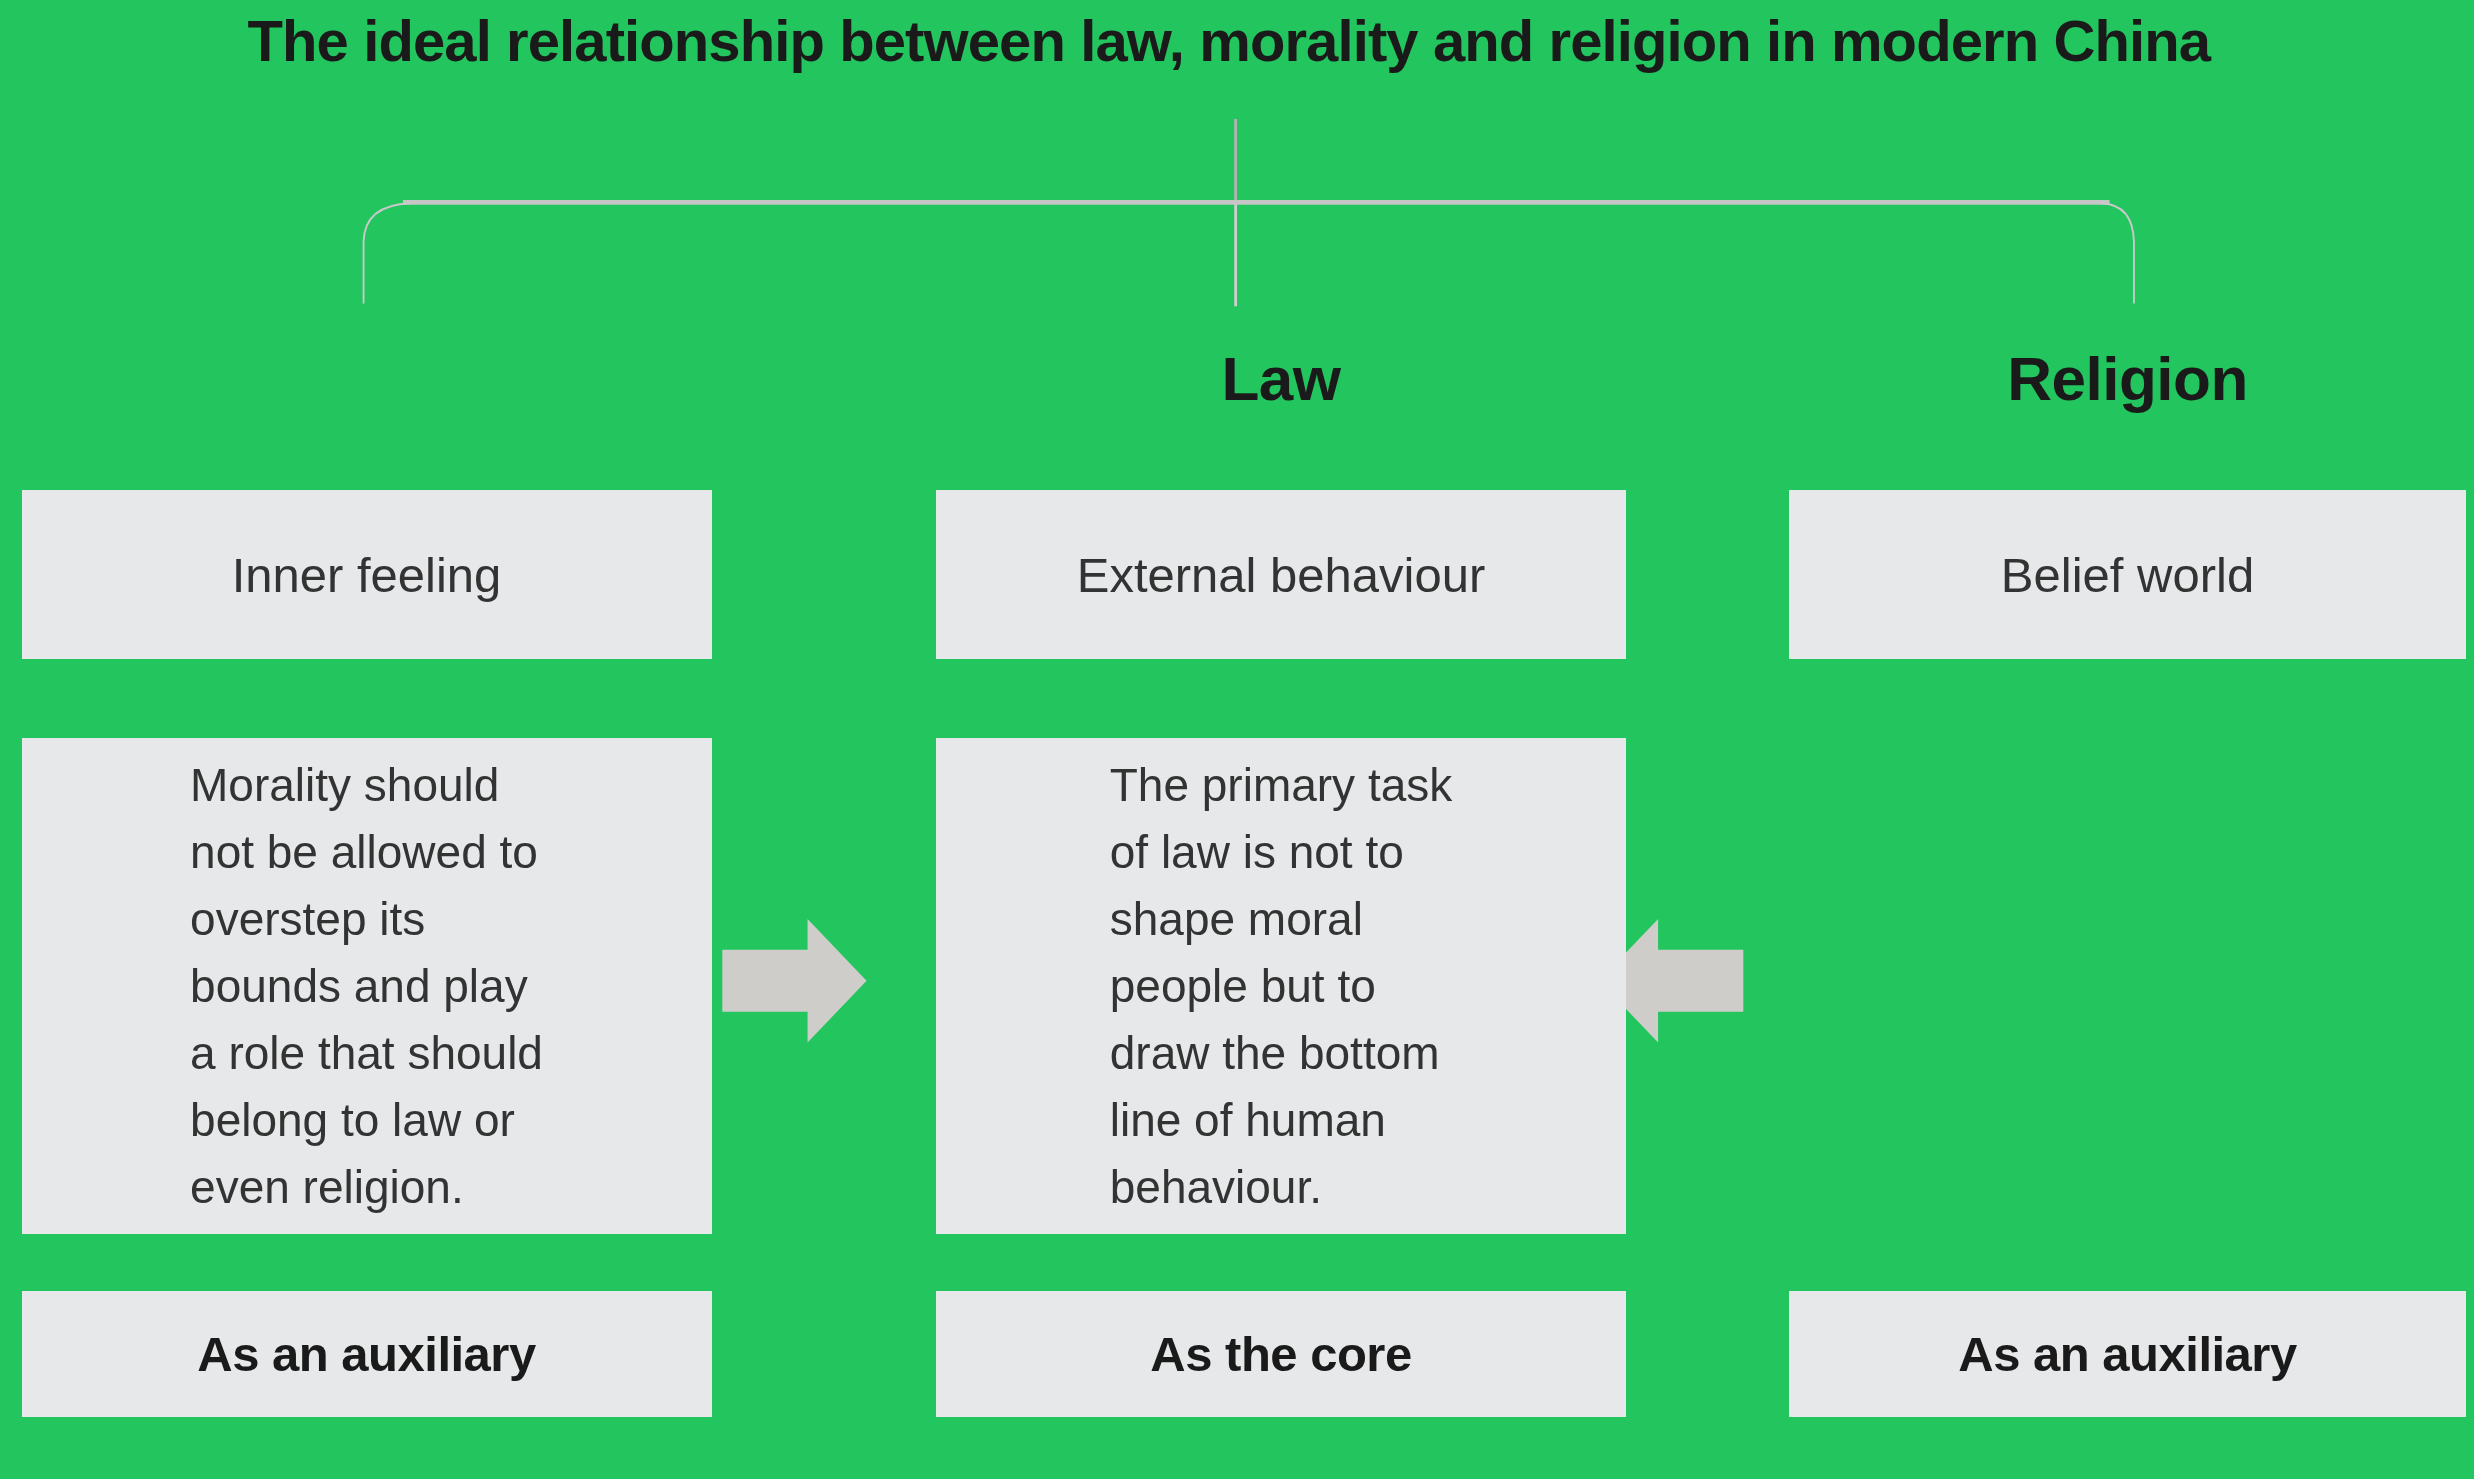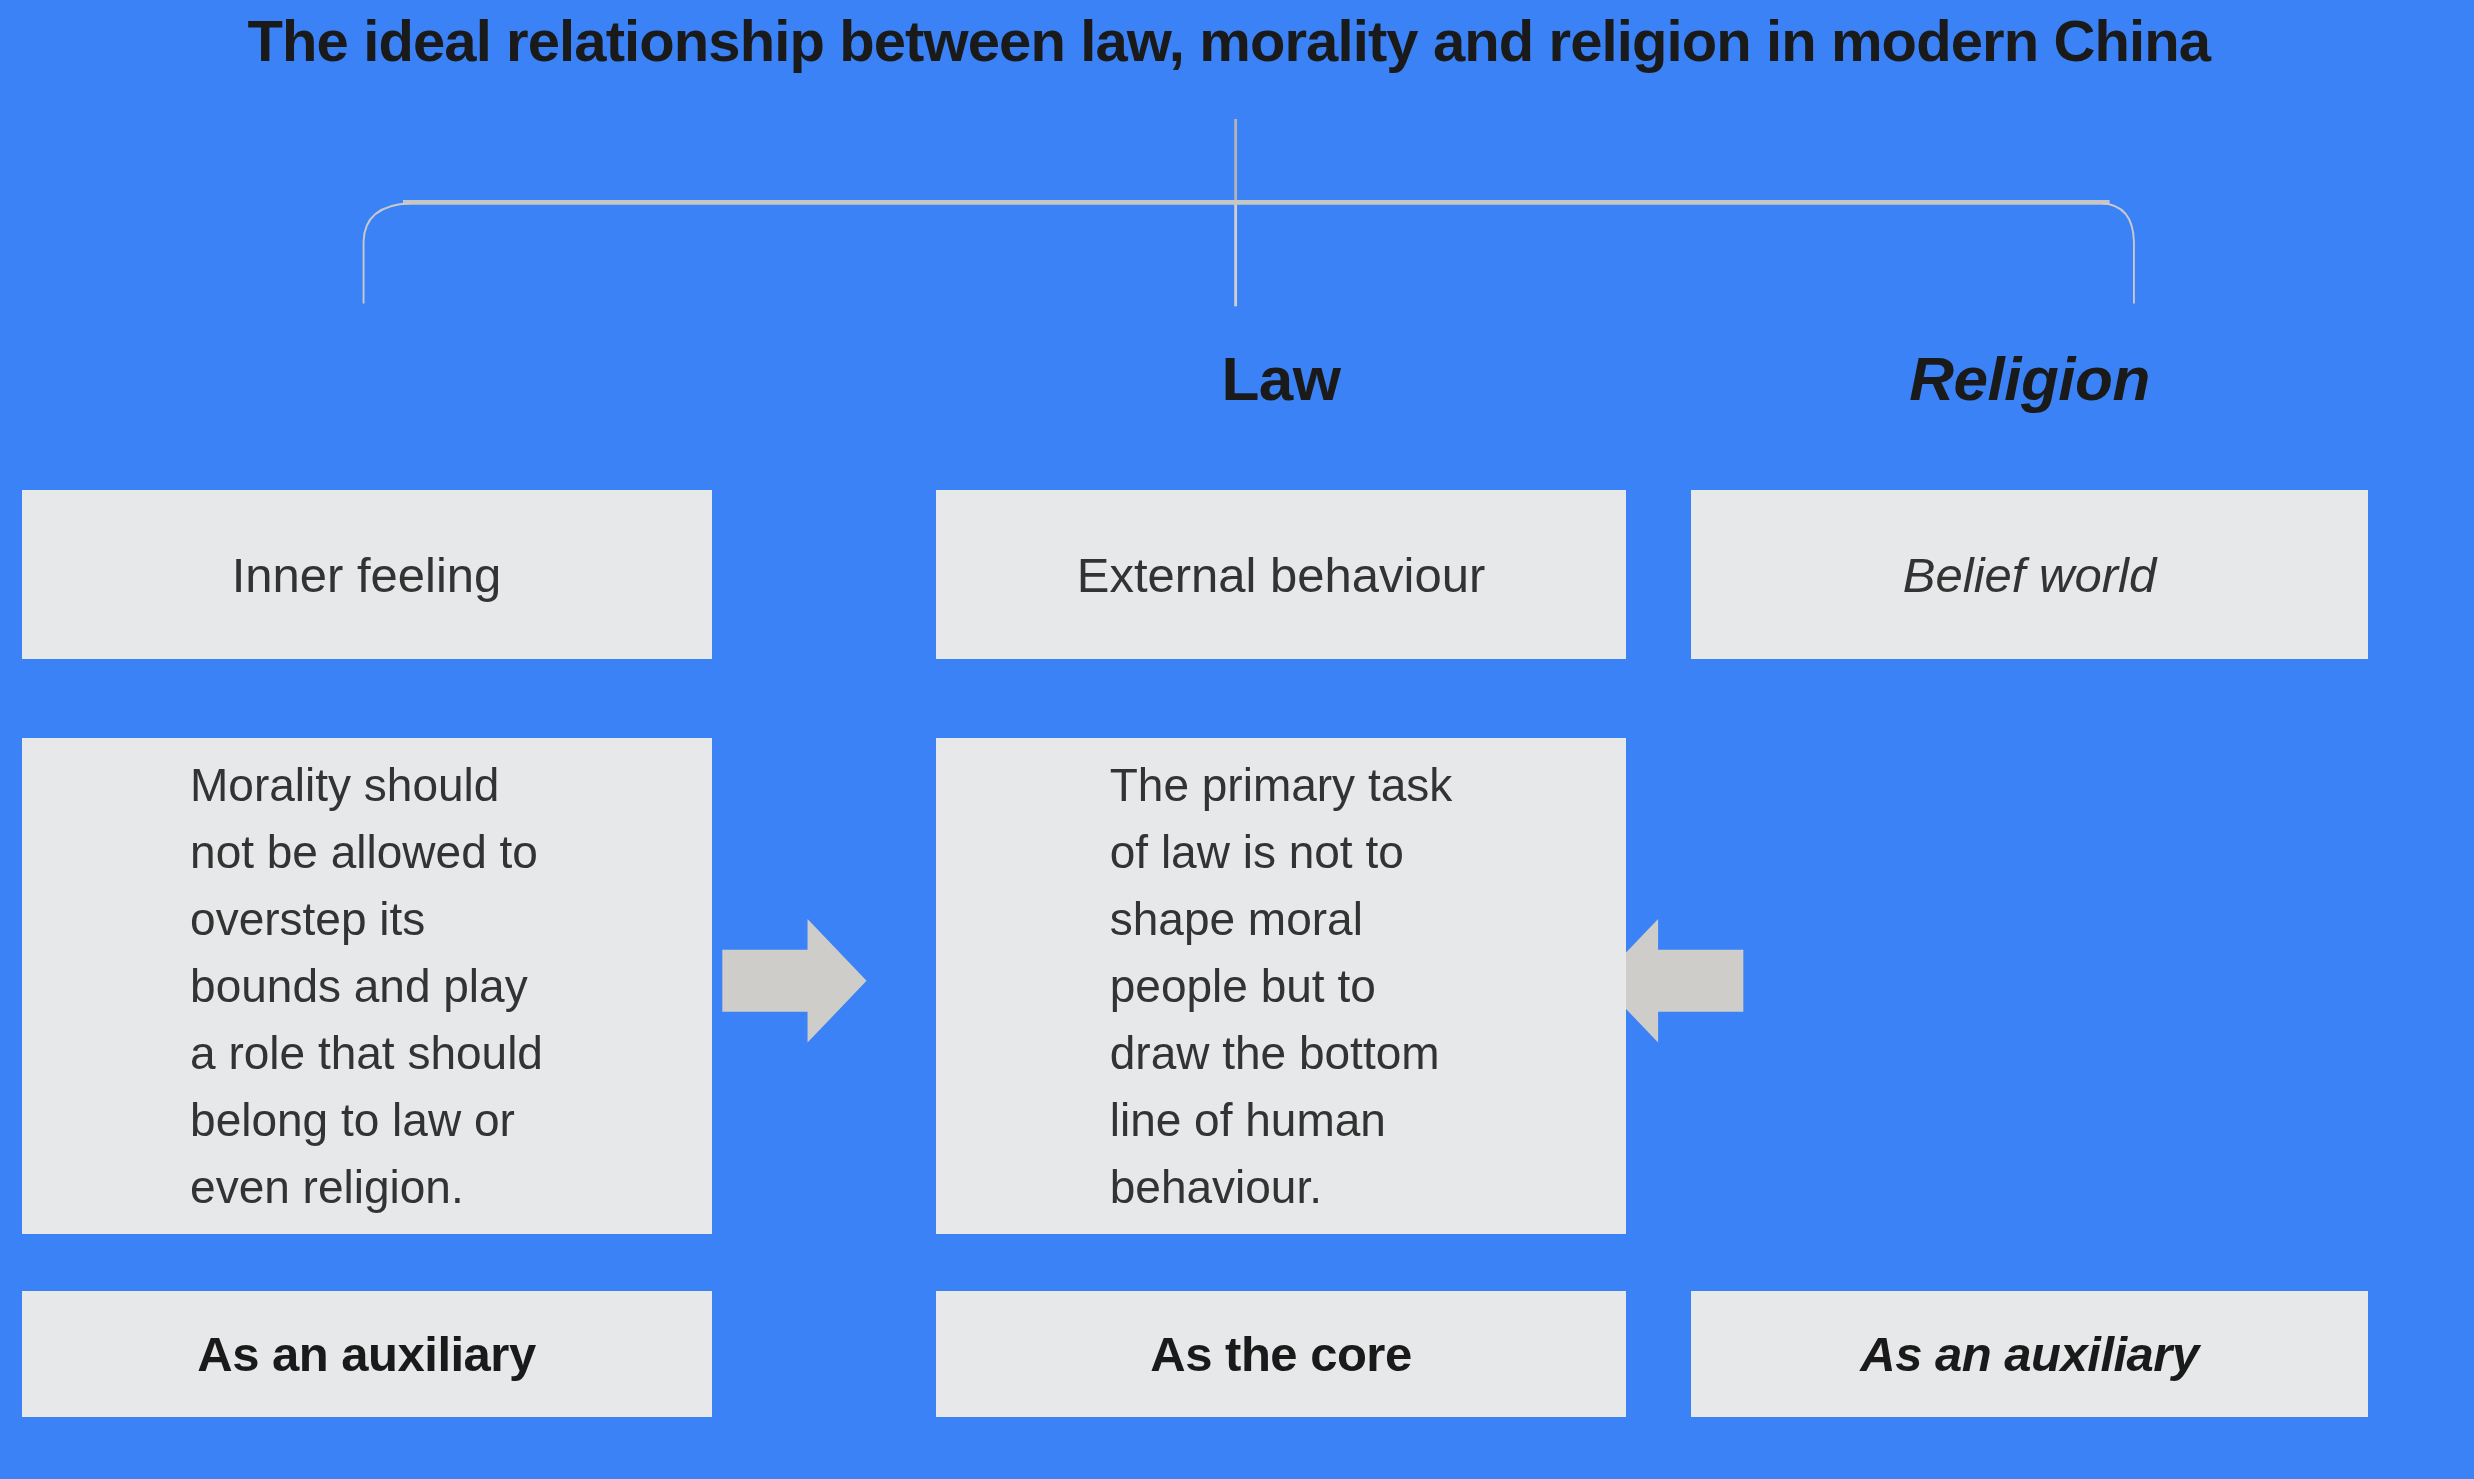--- a/index.html
+++ b/index.html
@@ -5,21 +5,21 @@
   html, body {
     margin: 0;
     padding: 0;
     background: #ffffff;
     font-family: "Liberation Sans", "DejaVu Sans", sans-serif;
   }
   .page {
     position: relative;
     width: 2475px;
     height: 1480px;
-    background: #3b82f6;
+    background: #22c55e;
     overflow: hidden;
   }
   .title {
     position: absolute;
     top: 7.5px;
     left: -11.2px;
     width: 2480px;
     margin: 0;
     text-align: center;
     font-size: 58px;
@@ -36,21 +36,21 @@
     height: 1480px;
     pointer-events: none;
   }
   .col {
     position: absolute;
     top: 0;
     height: 100%;
   }
   .col-0 { left: 21.5px;   width: 690px; }
   .col-1 { left: 936px;  width: 690px; }
-  .col-2 { left: 1691px; width: 677px; font-style: italic; }
+  .col-2 { left: 1789px; width: 677px; }
   .col-header {
     position: absolute;
     top: 339px;
     left: 0;
     right: 0;
     height: 79px;
     display: flex;
     align-items: center;
     justify-content: center;
     font-size: 62px;

